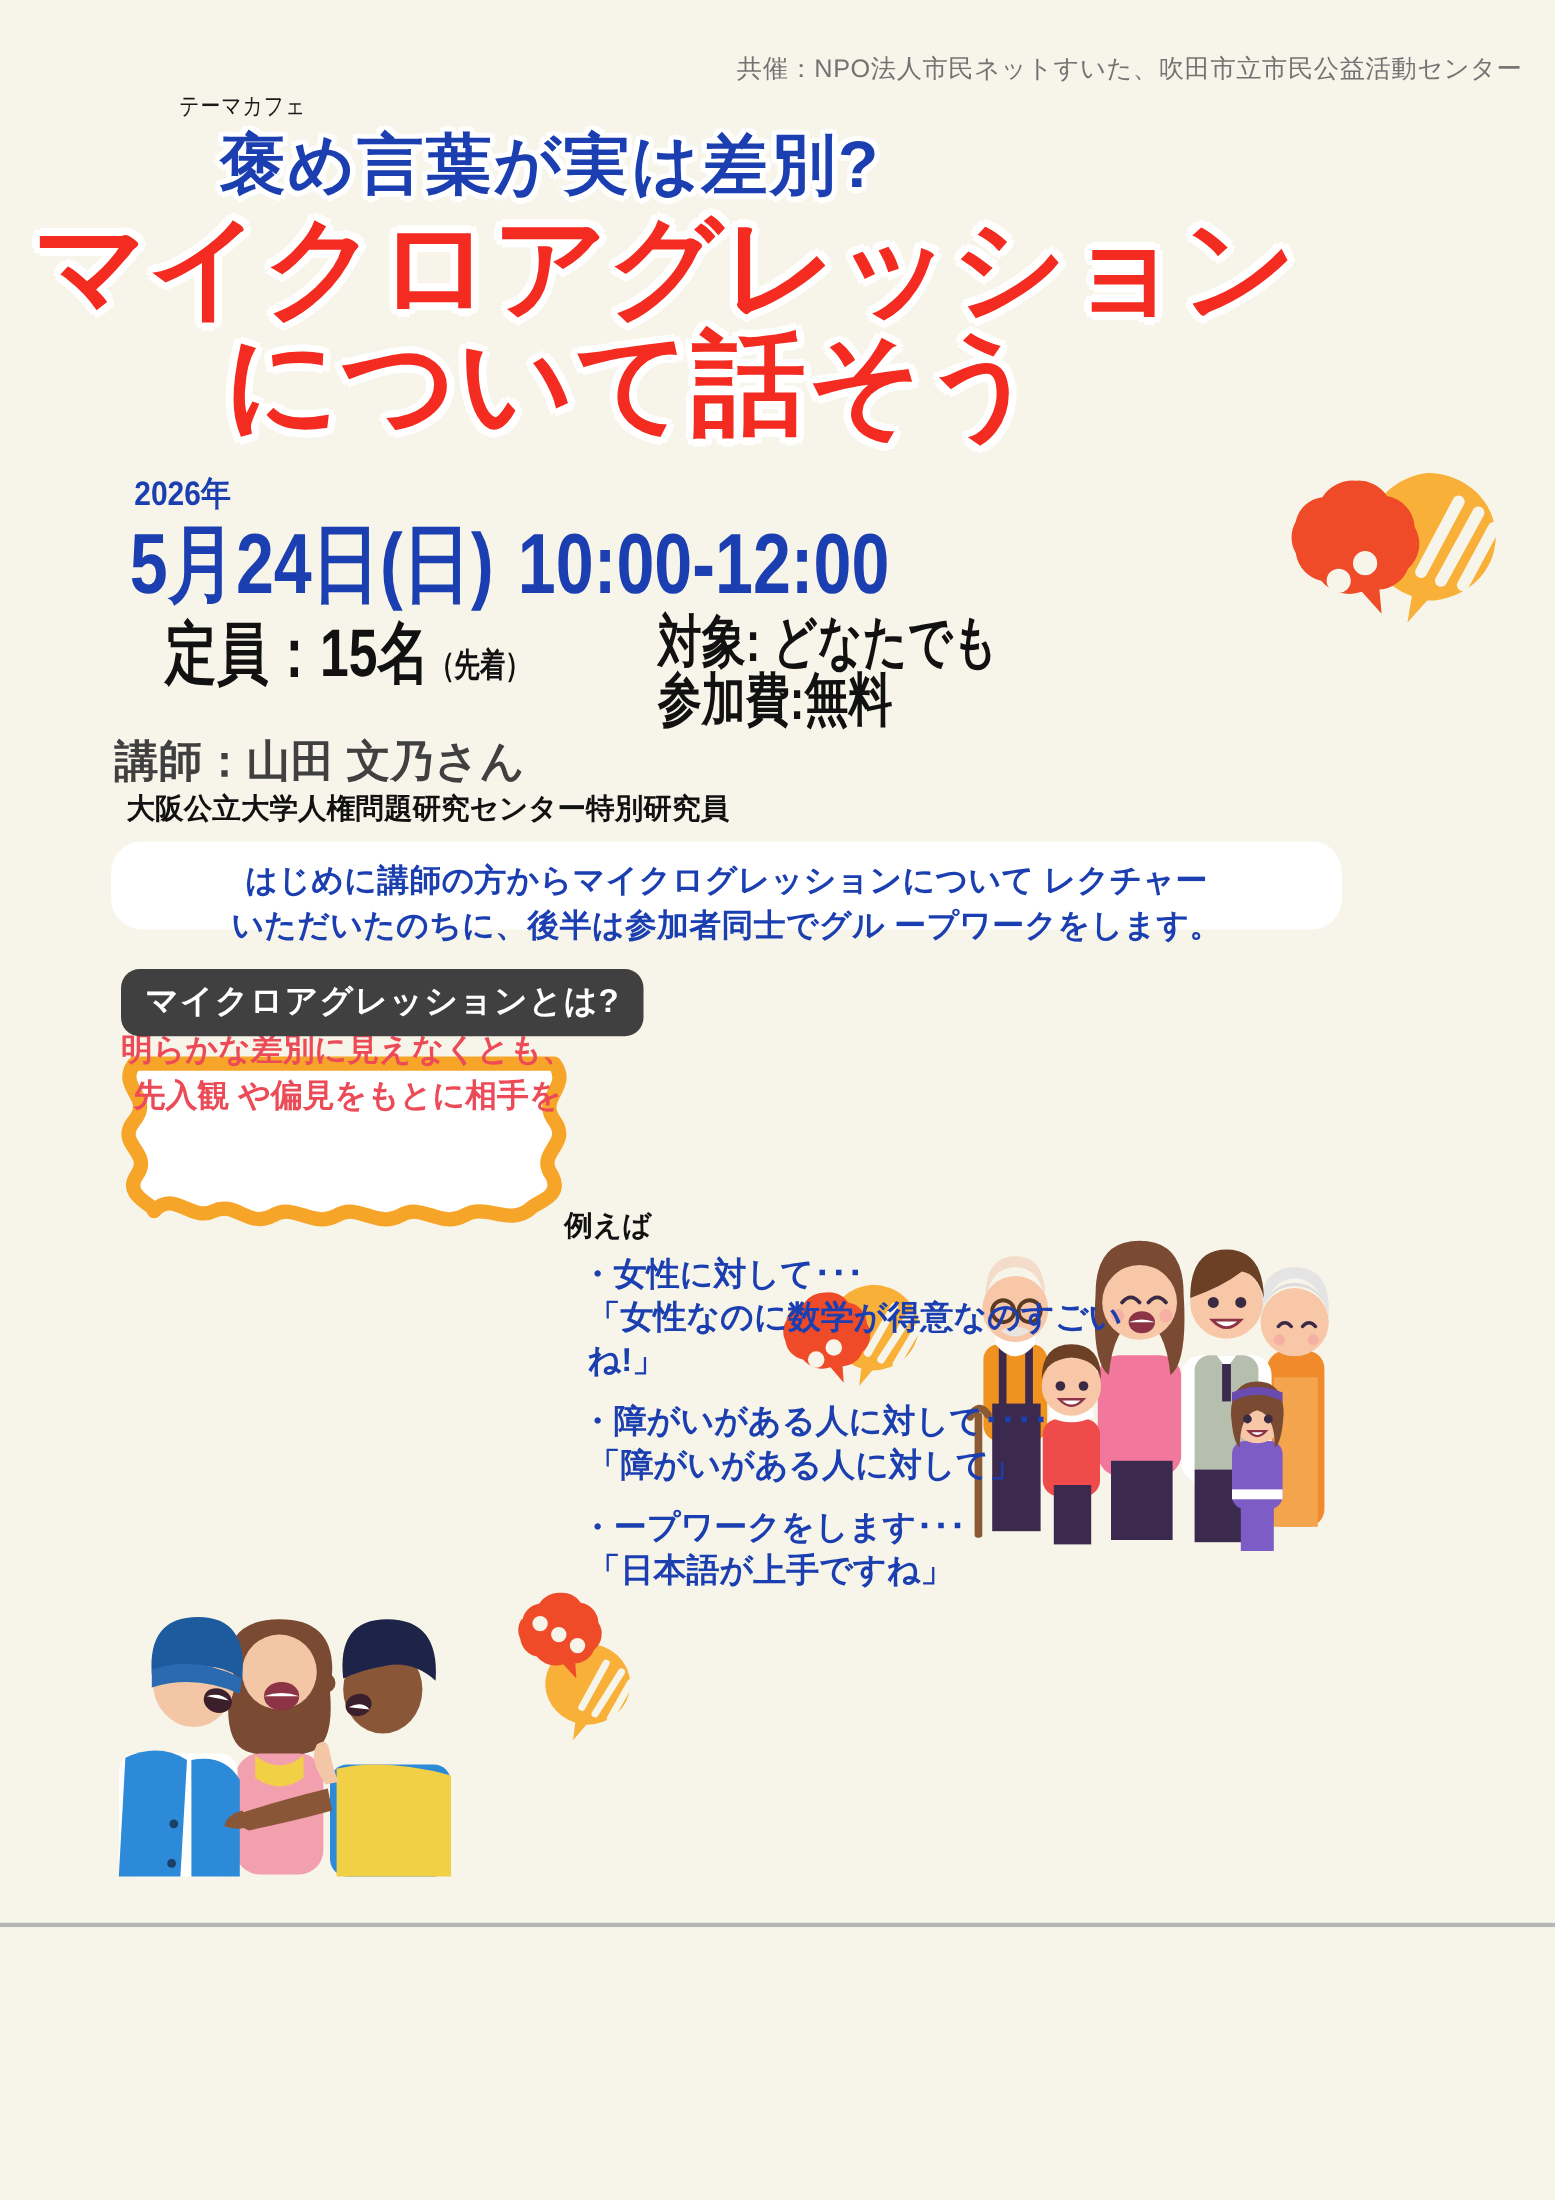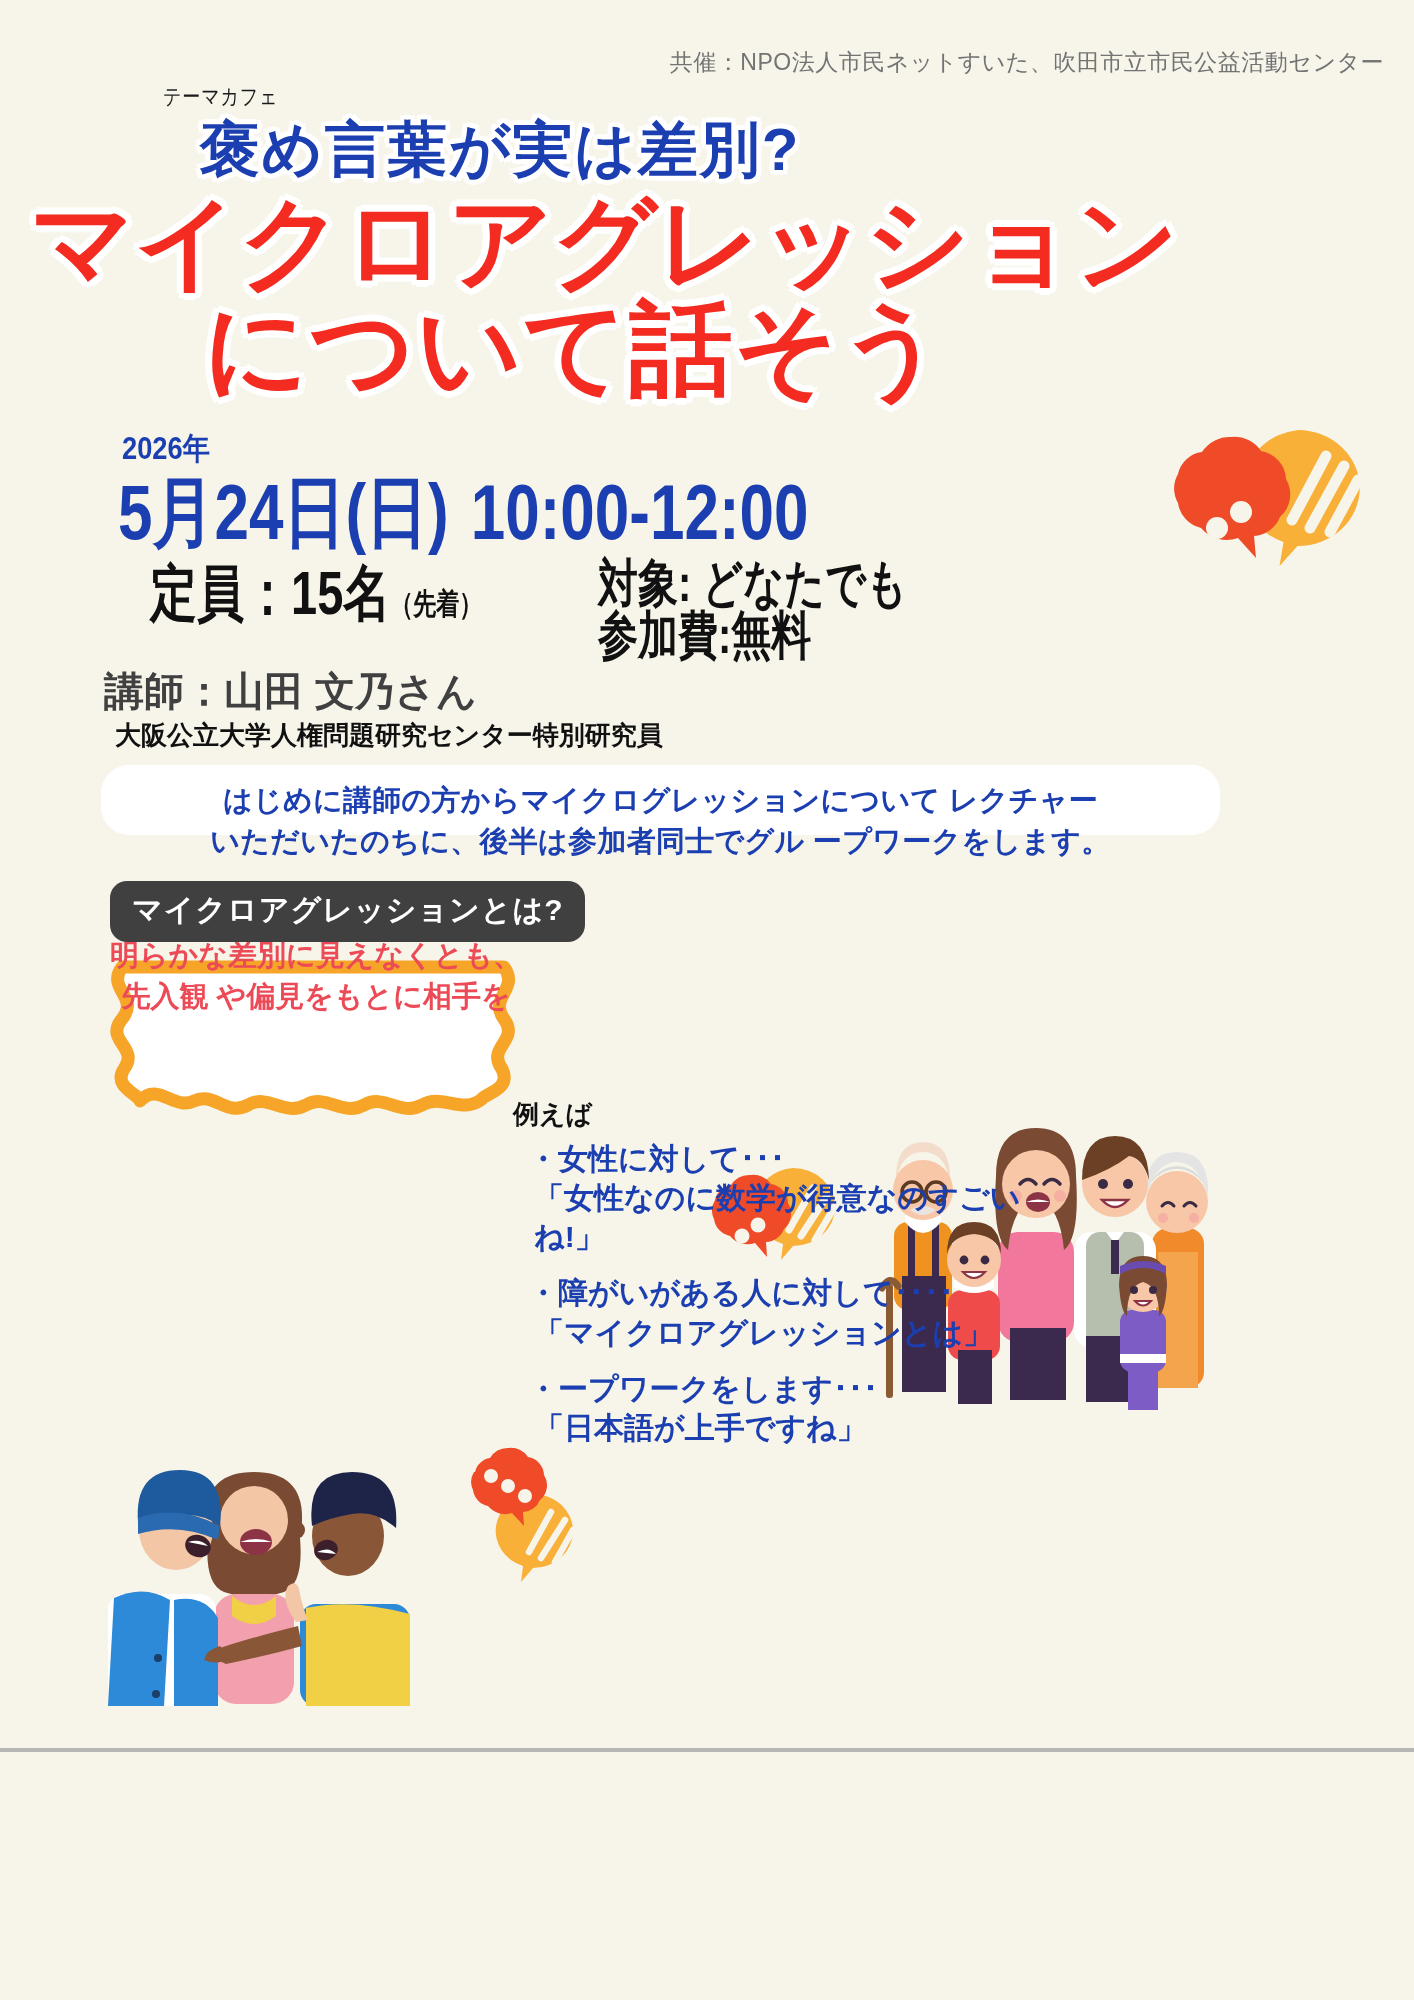--- a/index.html
+++ b/index.html
@@ -81,21 +81,21 @@
     position:absolute;top:664px;left:104px;
     font-size:40px;font-weight:700;color:#404040;white-space:nowrap;
   }
   .lecturer-affil{
     position:absolute;top:718px;left:115px;
     font-size:26px;font-weight:700;color:#111;white-space:nowrap;
   }
 
   
   .descbox{
-    position:absolute;top:765px;left:101px;width:1119px;height:70px;
+    position:absolute;top:765px;left:101px;width:1119px;height:80px;
     background:#fff;border-radius:28px;
   }
   .descline{
     position:absolute;left:0;width:100%;text-align:center;
     font-size:29px;font-weight:700;color:#1b3fb0;letter-spacing:.3px;
   }
   .descline.a{top:16px;}
   .descline.b{top:57px;}
 
   
@@ -304,21 +304,21 @@
   </div>
 
   <div class="reigaba">例えば</div>
   <div class="ex-list">
     <div class="ex">
       <div class="l1">・女性に対して･･･</div>
       <div class="l2">「女性なのに数学が得意なのすごいね!」</div>
     </div>
     <div class="ex">
       <div class="l1">・障がいがある人に対して････</div>
-      <div class="l2">「マイクロアグレッションとは」</div>
+      <div class="l2">「障がいがある人に対して」</div>
     </div>
     <div class="ex">
       <div class="l1">・ープワークをします･･･</div>
       <div class="l2">「日本語が上手ですね」</div>
     </div>
   </div>
 
   <div class="bub-wrap" style="top:1432px;left:455px;width:160px;height:160px;">
     <svg width="160" height="160" viewBox="0 0 160 160">
       <g>

